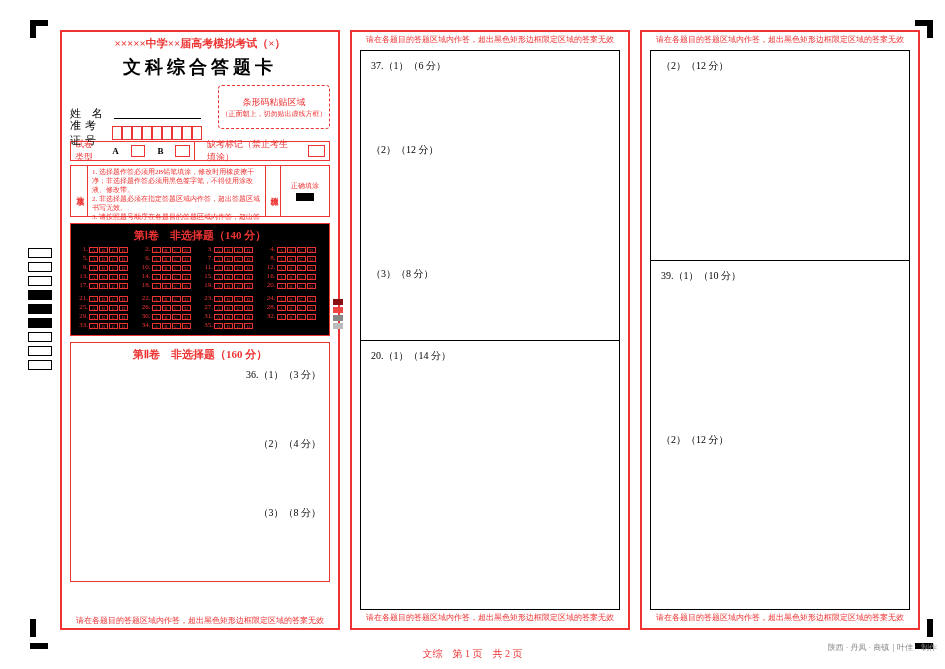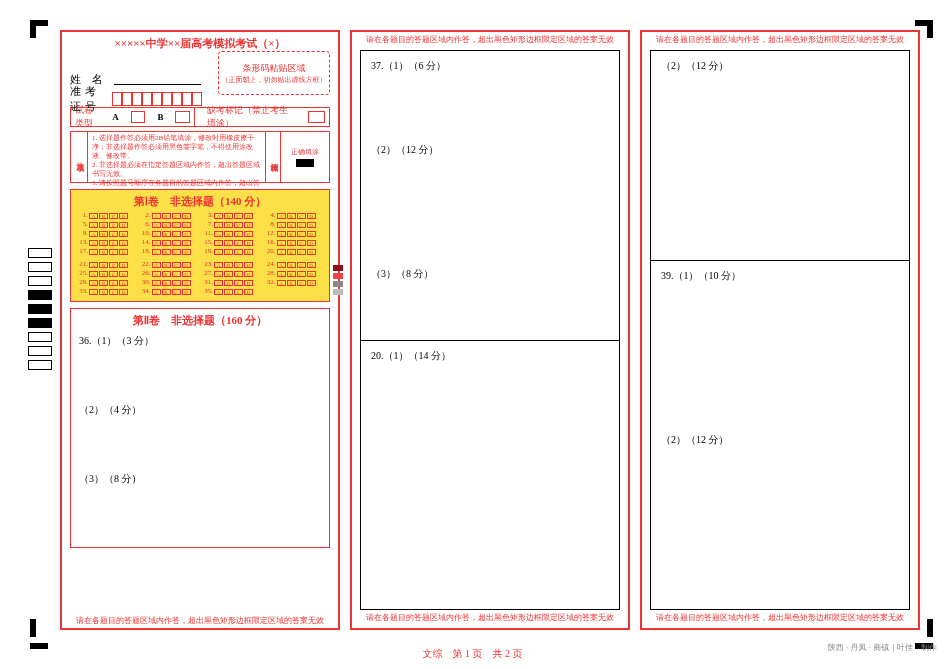--- a/index.html
+++ b/index.html
@@ -153,21 +153,21 @@
     font-size:8px;
     display:flex;align-items:center;justify-content:center;
     border-left:1px solid #e33;
   }
   .mark-correct { width:18px; height:8px; background:#000; }
 
   
   .section-box {
     margin: 6px 8px 0 8px;
     border: 1px solid #e33;
-    background:#fde047;
+    background:#000000;
     box-sizing:border-box;
     padding: 4px 6px 6px;
   }
   .section-title {
     color:#e33;
     font-size:11px;
     text-align:center;
     font-weight:bold;
     margin-bottom:3px;
   }
@@ -222,21 +222,21 @@
     height: 240px;
     overflow:hidden;
   }
   .free-title {
     color:#e33;
     text-align:center;
     font-size:11px;
     font-weight:bold;
     margin-bottom:4px;
   }
-  .q-line { font-size:10px; margin-top:6px; }
+  .q-line { font-size:10px; margin-top:6px;text-align:right; }
 
   
   .ans-col {
     position:absolute;
     left:8px; right:8px;
     top:18px; bottom:18px;
     border:1px solid #000;
     background:#fff;
     box-sizing:border-box;
     display:flex;
@@ -327,20 +327,21 @@
     <div class="cal fill"></div>
     <div class="cal fill"></div>
     <div class="cal fill"></div>
     <div class="cal"></div>
     <div class="cal"></div>
     <div class="cal"></div>
   </div>
 
   <div class="panel panel-1">
     <div class="p1-header">×××××中学××届高考模拟考试（×）</div>
+    <div class="p1-title">文科综合答题卡</div>
 
     <div class="p1-info">
       <div class="info-left">
         <div class="name-row">
           <span class="label">姓 名</span>
           <span class="name-line"></span>
         </div>
         <div class="id-row">
           <span class="label">准考证号</span>
           <span class="id-boxes" id="id-boxes">

